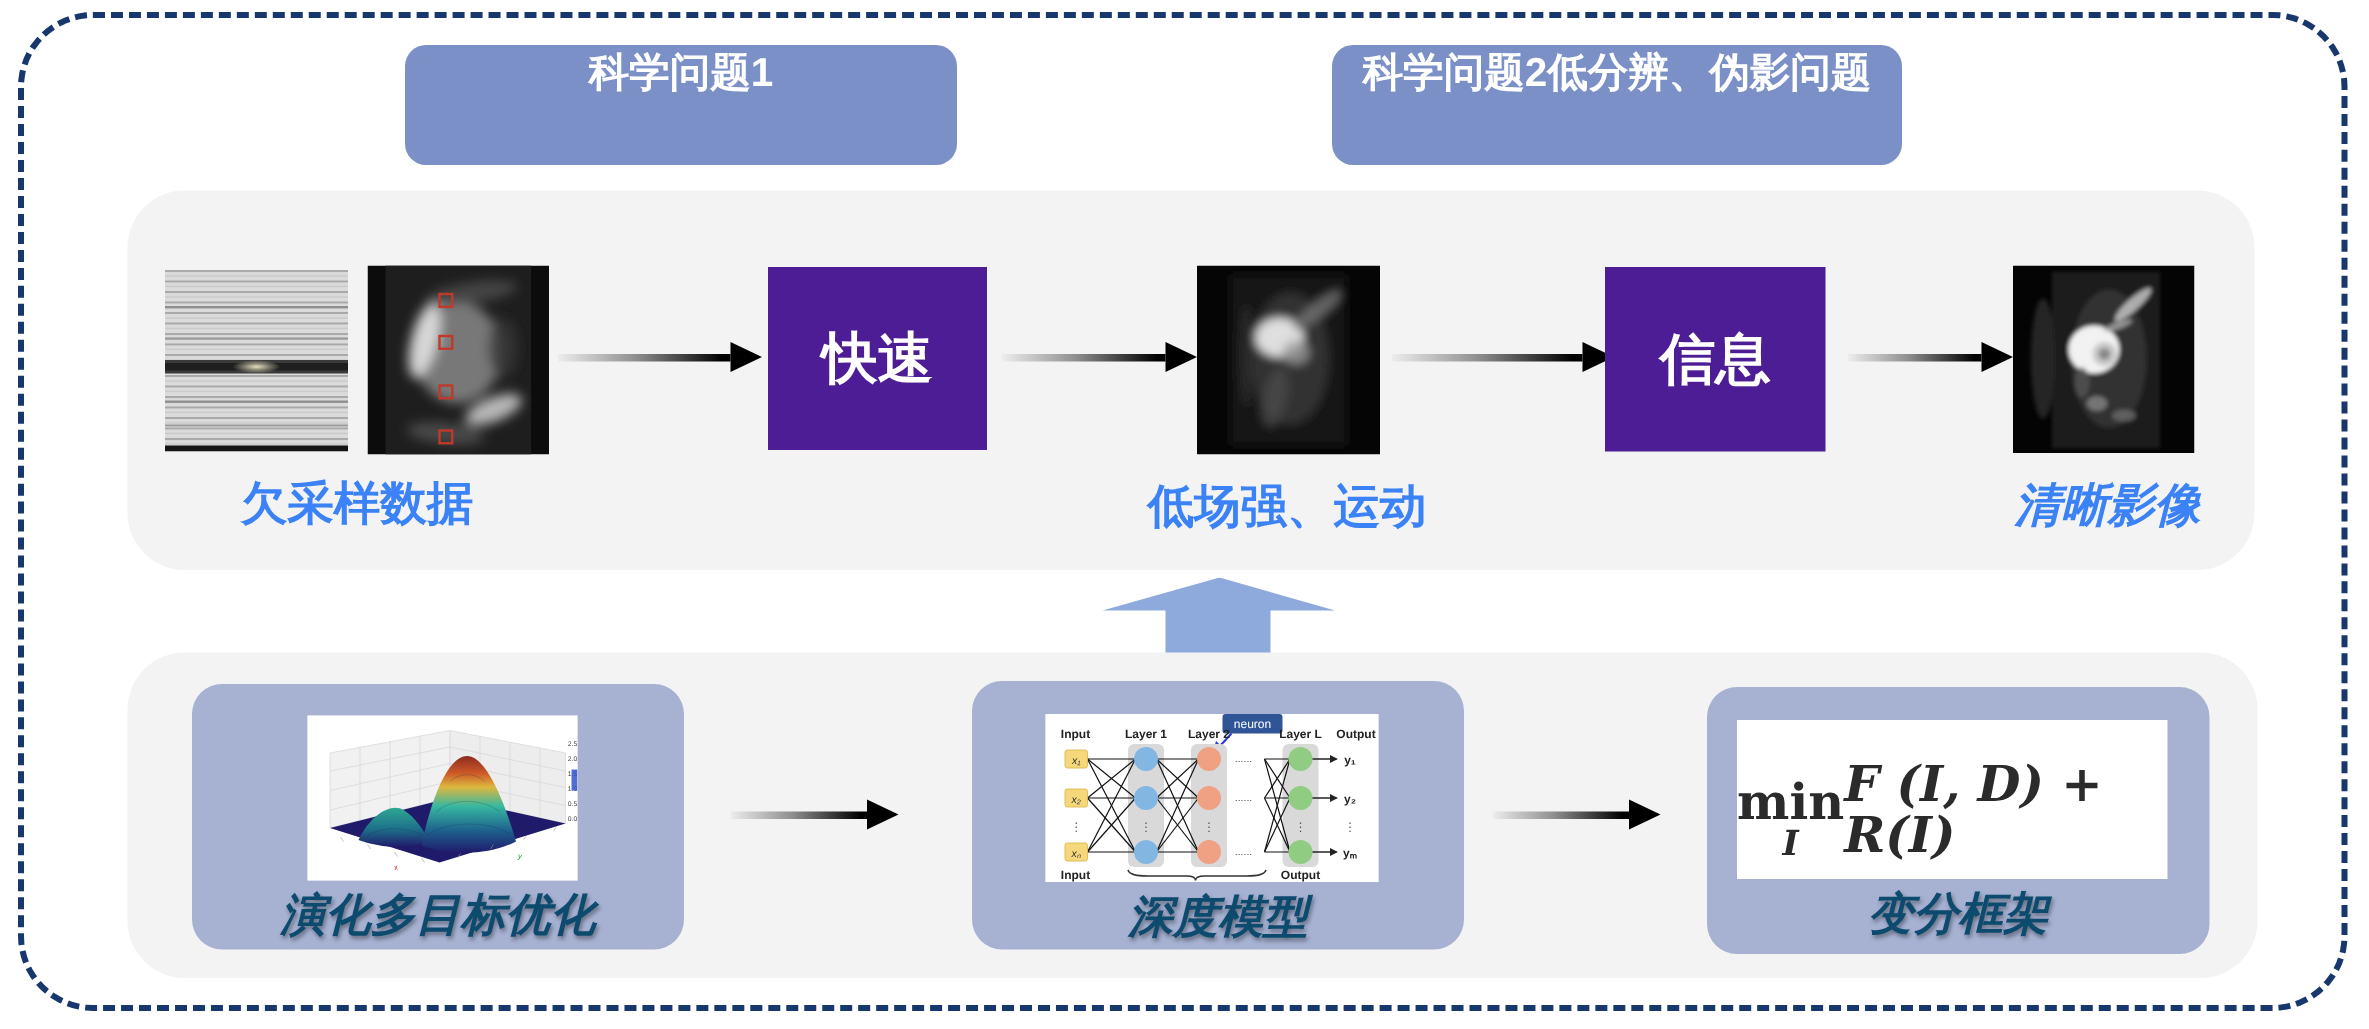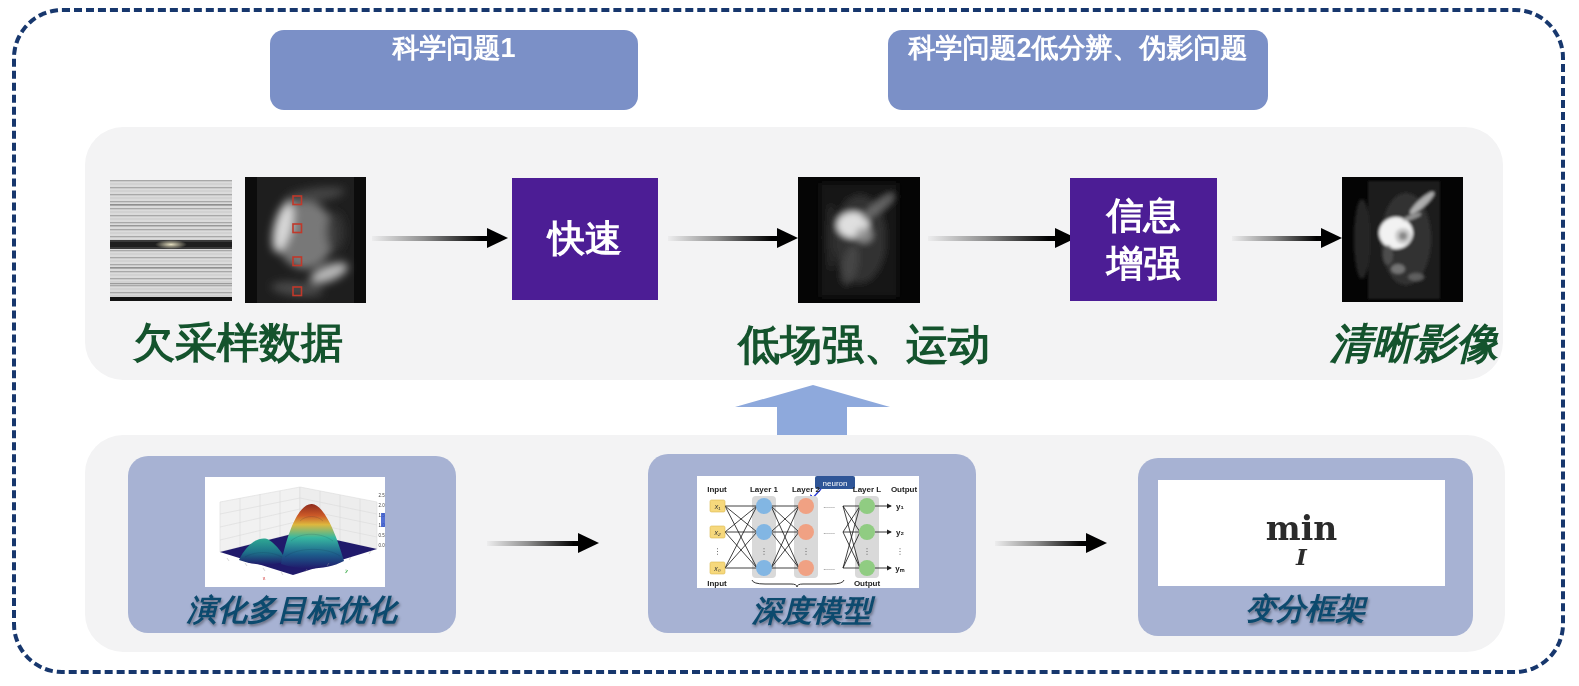--- a/index.html
+++ b/index.html
@@ -16,21 +16,21 @@
     font-weight:bold;font-size:27px;line-height:37px;text-align:center;
     display:flex;justify-content:center;
   }
   .panel{position:absolute;background:#f3f3f4;border-radius:38px;}
   .bluebox{
     position:absolute;background:#4c1d95;color:#fff;font-weight:bold;
     font-size:37px;line-height:48px;text-align:center;
     display:flex;flex-direction:column;justify-content:center;
   }
   .row-label{
-    position:absolute;font-weight:bold;font-size:42px;color:#14532d;
+    position:absolute;font-weight:bold;font-size:31px;color:#3b82f6;
     text-align:center;white-space:nowrap;
   }
   .arrow{position:absolute;display:flex;align-items:center;}
   .arrow .bar{flex:1;height:5px;background:linear-gradient(to right,rgba(120,120,120,0.05),#8f8f8f 45%,#000 95%);}
   .arrow .head{width:0;height:0;border-top:10px solid transparent;border-bottom:10px solid transparent;border-left:21px solid #000;}
   .imgbox{position:absolute;}
   .bbox{position:absolute;background:#a7b2d3;border-radius:20px;}
   .card{position:absolute;background:#ffffff;}
   .bbox-label{
     position:absolute;color:#0c4a6e;font-weight:bold;font-size:30px;text-align:center;
@@ -137,21 +137,20 @@
   </g>
 </svg>
 
 <div class="arrow" style="left:928px;top:228px;width:148px;">
   <div class="bar"></div>
   <div class="head"></div>
 </div>
 
 <div class="bluebox" style="left:1049px;top:178px;width:147px;height:123px;margin-left:21px;">
   <span>信息</span>
-  <span>增强</span>
 </div>
 
 <div class="arrow" style="left:1232px;top:228px;width:110px;">
   <div class="bar"></div>
   <div class="head"></div>
 </div>
 
 <svg class="imgbox" style="left:1342px;top:177px;" width="121" height="125" viewBox="0 0 121 125">
   <defs>
       <filter id="bl3" x="-30%" y="-30%" width="160%" height="160%">
@@ -371,15 +370,16 @@
   <div class="head"></div>
 </div>
 
 <div class="bbox" style="left:1138px;top:458px;width:335px;height:178px;"></div>
 <div class="card" style="left:1158px;top:480px;width:287px;height:106px;display:flex;align-items:center;">
   <div class="formula">
     <span class="minstack">
       <span class="min-word">min</span>
       <span class="min-sub">I</span>
     </span>
+    <span class="expr">F (I, D) + R(I)</span>
   </div>
 </div>
 <div class="bbox-label" style="left:1138px;top:589px;width:335px;">变分框架</div>
 
 </body></html>

